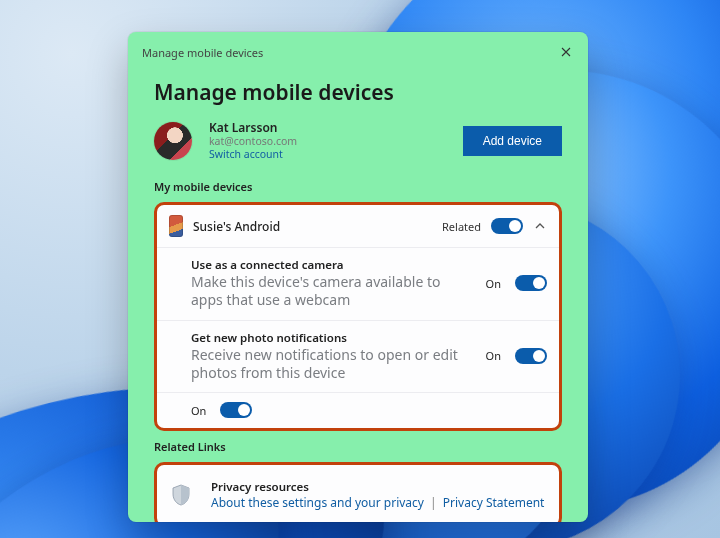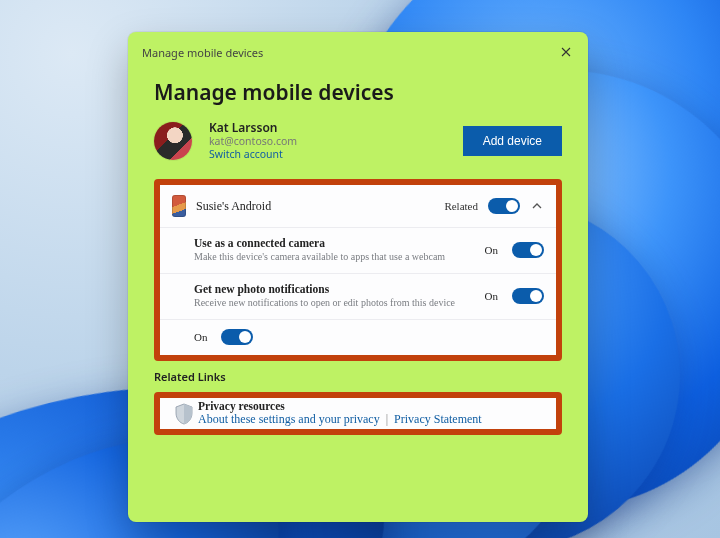--- a/index.html
+++ b/index.html
@@ -24,21 +24,21 @@
       background: radial-gradient(circle at 30% 30%, #8cc8ff 0%, #2a7ef0 45%, #0a48b0 100%);}
   .p5{width:600px;height:340px;left:-210px;bottom:-200px;border-radius:50%;
       background: radial-gradient(circle at 35% 35%, #3b90f7 0%, #0d57d2 55%, #083a94 100%);
       transform:rotate(-14deg);}
   .p6{width:420px;height:260px;left:-120px;bottom:-190px;border-radius:50%;
       background: radial-gradient(circle at 35% 35%, #64adff 0%, #1566e0 55%, #0a3e9b 100%);
       transform:rotate(-34deg);}
 
   .window {
     position:absolute; left:128px; top:32px; width:460px; height:490px;
-    background:#bef264; border-radius:8px;
+    background:#86efac; border-radius:8px;
     box-shadow:0 18px 40px rgba(0,0,0,.25), 0 0 0 1px rgba(0,0,0,.05);
     display:flex; flex-direction:column;
   }
   .titlebar {
     display:flex; align-items:center; justify-content:space-between;
     padding:8px 10px 6px 14px; font-size:11px; color:#444;
   }
   .closebtn { width:24px;height:24px;display:flex;align-items:center;justify-content:center;border-radius:4px;color:#333;cursor:pointer;}
   .content { padding:4px 26px 16px 26px; overflow:auto; }
   h1.page-title { font-size:21px; font-weight:600; color:#1a1a1a; margin:4px 0 14px 0; }
@@ -57,49 +57,49 @@
   .acct-email{ font-size:10.5px; color:#777;}
   .acct-switch{ font-size:10.5px; color:#115ea3; cursor:pointer;}
   .add-btn {
     background:#0b5cab; color:#fff; border:none; border-radius:0;
     font-size:12px; padding:8px 20px; cursor:pointer;
   }
 
   .section-label { font-size:11px; font-weight:600; color:#222; margin:6px 0 8px 0;}
 
   .card {
-    border:6px solid #c2410c; border-radius:4px; background:#fdfdfe; margin-bottom:8px;font-family:Liberation Serif, serif;
+    border:3px solid #c2410c; border-radius:10px; background:#fdfdfe; margin-bottom:8px;
   }
   .device-header, .setting-row {
     display:flex; align-items:center; padding:10px 12px; gap:10px;
   }
   .device-header { cursor:pointer; }
   .phone-ico{
     width:14px;height:22px;border-radius:3px;flex:none;
     background:linear-gradient(160deg,#d25a3d 0 45%,#e69a4a 45% 70%,#3a5d9e 70% 100%);
     box-shadow:inset 0 0 0 1px rgba(0,0,0,.15);
   }
   .device-name{ font-size:12px; font-weight:500; color:#222; flex:1;}
   .state-label{ font-size:11px; color:#333;}
   .chev { width:14px;height:14px;display:flex;align-items:center;justify-content:center;color:#555;}
 
   .setting-row { padding:9px 12px 10px 34px; }
   .setting-text{ flex:1; padding-right:8px;}
   .s-title{ font-size:11.5px; font-weight:600; color:#222;}
-  .s-desc{ font-size:10px; color:#7a7d82; line-height:1.3; margin-top:1px;}
+  .s-desc{ font-size:14px; color:#7a7d82; line-height:1.3; margin-top:1px;}
   .on-label{ font-size:11px; color:#222; margin-right:4px;}
   .toggle{
     width:32px;height:16px;border-radius:10px;background:#0b5cab;position:relative;flex:none;cursor:pointer;
   }
   .toggle::after{
     content:"";position:absolute;right:2px;top:2px;width:12px;height:12px;border-radius:50%;background:#fff;
   }
   .divider{height:1px;background:#ececf0;margin:0;}
 
-  .related-card{ display:flex; align-items:center; gap:4px; padding:2px 14px;}
+  .related-card{ display:flex; align-items:center; gap:20px; padding:14px 14px;}
   .shield-ico svg{display:block;}
   .r-title{font-size:11.5px; font-weight:600; color:#222;}
   .r-links{font-size:12px; color:#115ea3;}
   .r-sep{color:#888; margin:0 3px;}
   .link{cursor:pointer;}
 </style>
 </head>
 <body>
 
 <div class="bloom">
@@ -128,20 +128,21 @@
     <div class="account-row">
       <div class="avatar"></div>
       <div class="acct-text">
         <div class="acct-name">Kat Larsson</div>
         <div class="acct-email">kat@contoso.com</div>
         <div class="acct-switch link">Switch account</div>
       </div>
       <button class="add-btn">Add device</button>
     </div>
 
+    <div class="section-label">My mobile devices</div>
 
     <div class="card">
       <div class="device-header">
         <div class="phone-ico"></div>
         <div class="device-name">Susie's Android</div>
         <div class="state-label">Related</div>
         <div class="toggle"></div>
         <div class="chev">
           <svg width="10" height="10" viewBox="0 0 10 10">
               <path d="M1 7 L5 3 L9 7" stroke="#555" stroke-width="1.3" fill="none"></path>

